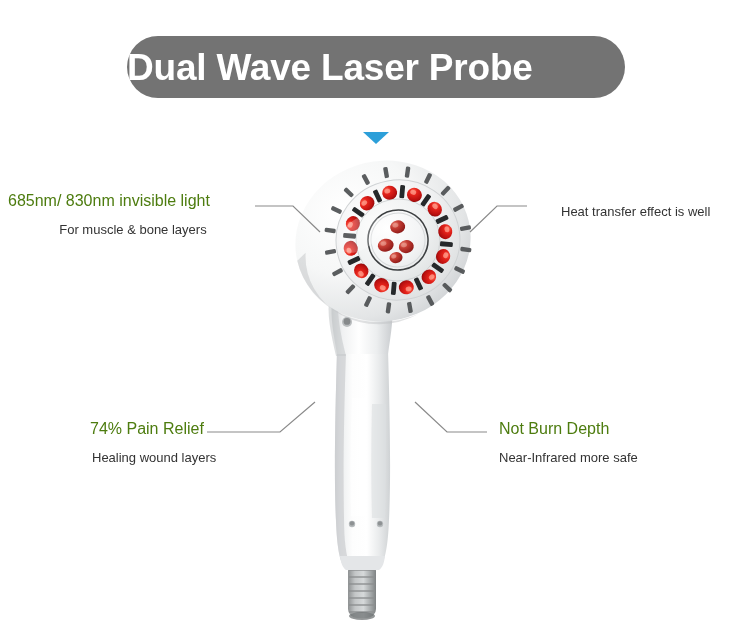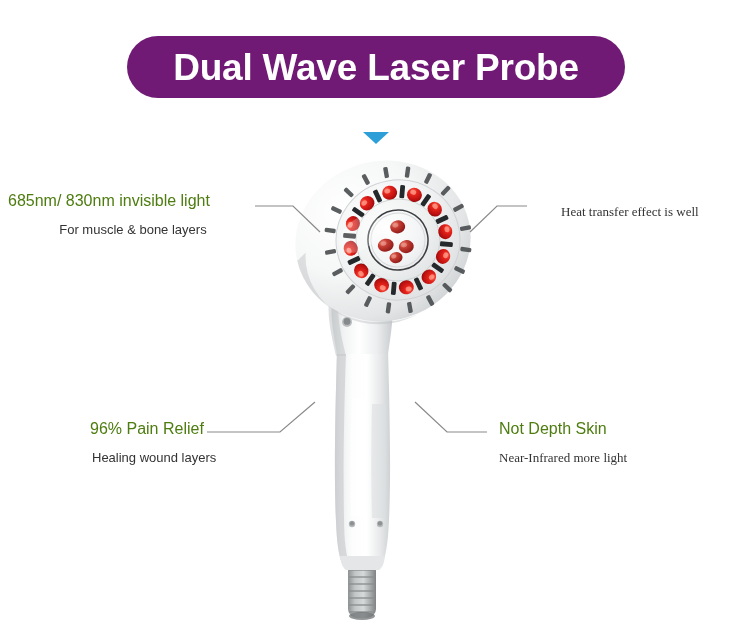--- a/index.html
+++ b/index.html
@@ -7,23 +7,23 @@
     width:750px;height:641px;background:#ffffff;
     font-family:"Liberation Sans", sans-serif;
     overflow:hidden;position:relative;
   }
   #stage{position:relative;width:750px;height:641px;overflow:hidden;background:#fff;}
 
   
   .banner-wrap{position:absolute;left:127px;top:36px;width:498px;height:62px;}
   .banner{
     width:100%;height:100%;
-    background:#701a75;
+    background:#737373;
     border-radius:31px;
-    display:flex;align-items:center;justify-content:center;
+    display:flex;align-items:center;justify-content:flex-start;
     box-sizing:border-box;
   }
   .banner-text{
     color:#ffffff;
     font-size:37px;
     font-weight:bold;
     letter-spacing:-0.2px;
     line-height:1;
     white-space:nowrap;
   }
@@ -39,21 +39,21 @@
   .callout{position:absolute;}
   .callout .head{
     color:#4d7c0f;font-weight:normal;font-size:16px;white-space:nowrap;line-height:1.15;
   }
   .callout .sub{
     color:#333333;font-size:13px;white-space:nowrap;line-height:1.2;margin-top:12px;
   }
   .callout.left{text-align:left;}
   .callout.left .sub{text-align:center;}
   .callout.right .head{text-align:left;}
-  .callout.right .sub{text-align:right;font-family:Liberation Serif, serif;}
+  .callout.right .sub{text-align:right;}
 
   #c-top-left{left:8px;top:192px;}
   #c-top-left .sub{padding-left:48px;}
   #c-top-right{left:539px;top:192px;}
   #c-top-right .sub{padding-left:22px;}
   #c-bot-left{left:90px;top:420px;}
   #c-bot-left .sub{padding-left:-2px;text-align:left;padding-left:2px;}
   #c-bot-right{left:499px;top:420px;}
   #c-bot-right .sub{padding-left:-2px;padding-left:0px;}
 
@@ -397,22 +397,22 @@
   <div class="callout left" id="c-top-left">
     <div class="head">685nm/ 830nm invisible light</div>
     <div class="sub">For muscle &amp; bone layers</div>
   </div>
 
   <div class="callout right" id="c-top-right">
     <div class="sub">Heat transfer effect is well</div>
   </div>
 
   <div class="callout left" id="c-bot-left">
-    <div class="head">96% Pain Relief</div>
+    <div class="head">74% Pain Relief</div>
     <div class="sub">Healing wound layers</div>
   </div>
 
   <div class="callout right" id="c-bot-right">
-    <div class="head">Not Depth Skin</div>
-    <div class="sub">Near-Infrared more light</div>
+    <div class="head">Not Burn Depth</div>
+    <div class="sub">Near-Infrared more safe</div>
   </div>
 
 </div>
 
 </body></html>

